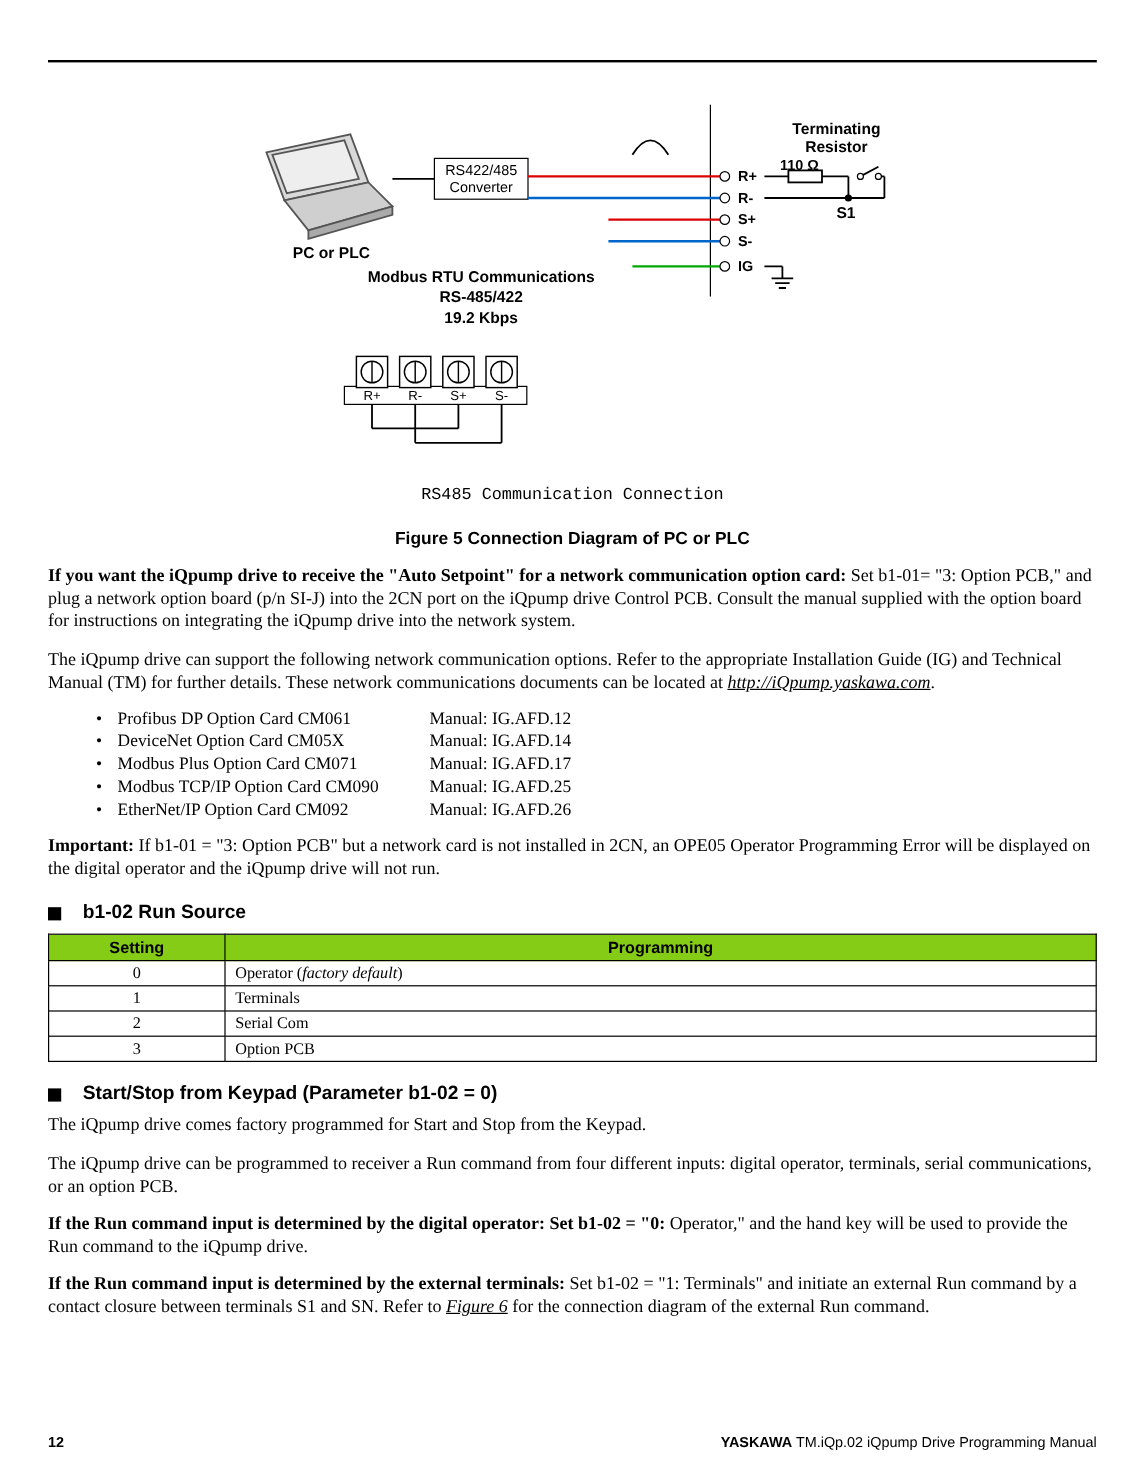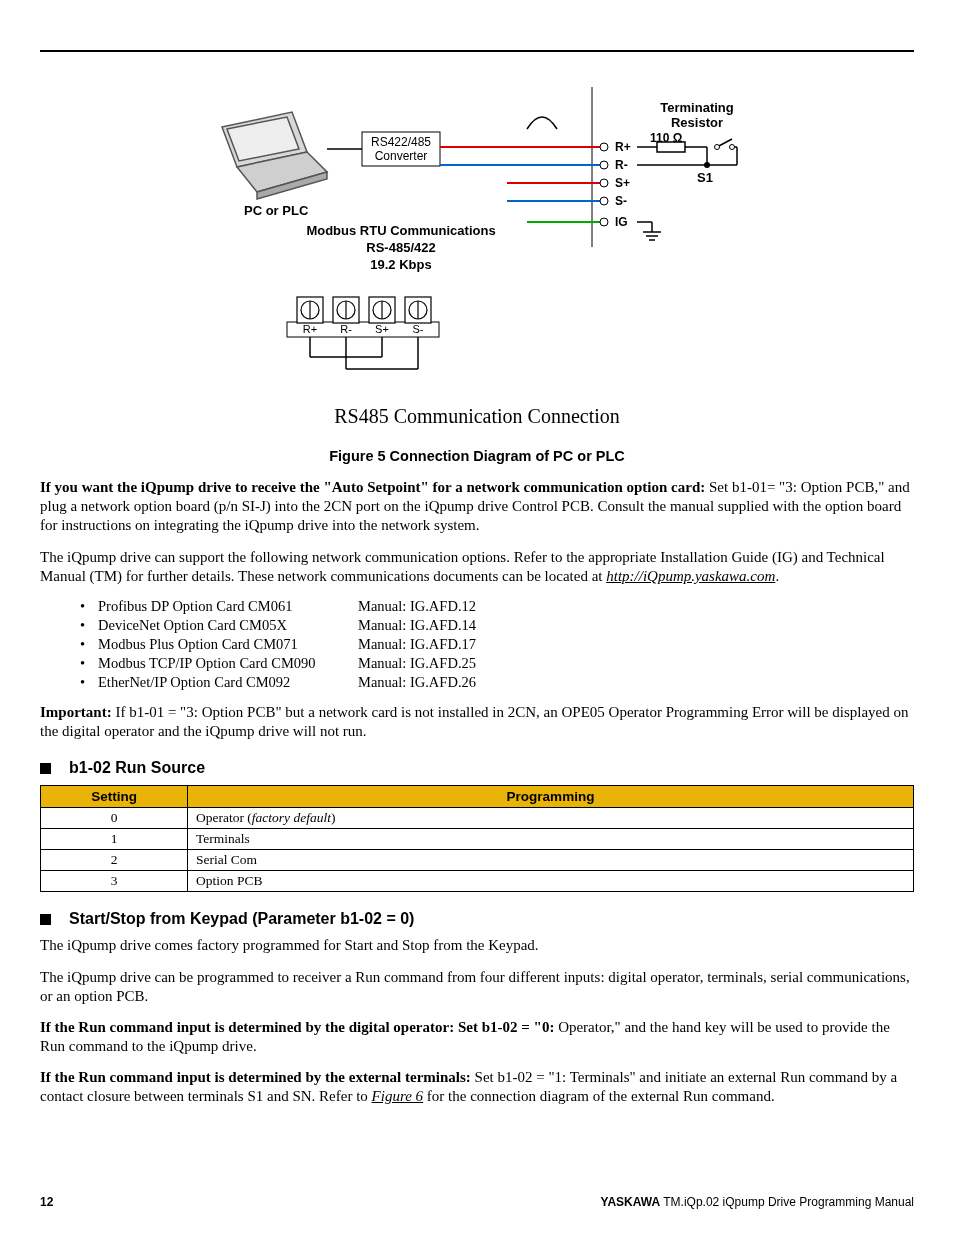--- a/index.html
+++ b/index.html
@@ -25,22 +25,22 @@
   .diagram-block {
     text-align: center;
     margin-bottom: 8px;
   }
   .diagram-box {
     display: inline-block;
     padding: 10px 20px 10px 20px;
   }
   .diag-svg { display: block; margin: 0 auto; }
   .diag-caption {
-    font-family: Liberation Serif, serif;
-    font-size: 20px;
+    font-family: Liberation Mono, monospace;
+    font-size: 14px;
     margin-top: 8px;
   }
   .fig-title {
     font-family: Arial, Helvetica, sans-serif;
     font-weight: bold;
     font-size: 14.5px;
     text-align: center;
     margin: 10px 0 14px 0;
   }
   p { margin: 0 0 12px 0; line-height: 1.28; }
@@ -67,21 +67,21 @@
   .sec-head .sq {
     width: 11px; height: 11px; background: #000; margin-right: 18px;
   }
   table.tbl {
     width: 100%;
     border-collapse: collapse;
     font-size: 13.5px;
     margin-bottom: 18px;
   }
   table.tbl th {
-    background: #eab308;
+    background: #84cc16;
     font-family: Arial, Helvetica, sans-serif;
     font-weight: bold;
     border: 1px solid #000;
     padding: 3px 6px;
     text-align: center;
   }
   table.tbl td {
     border: 1px solid #000;
     padding: 2px 8px;
     font-family: "Times New Roman", Times, serif;

